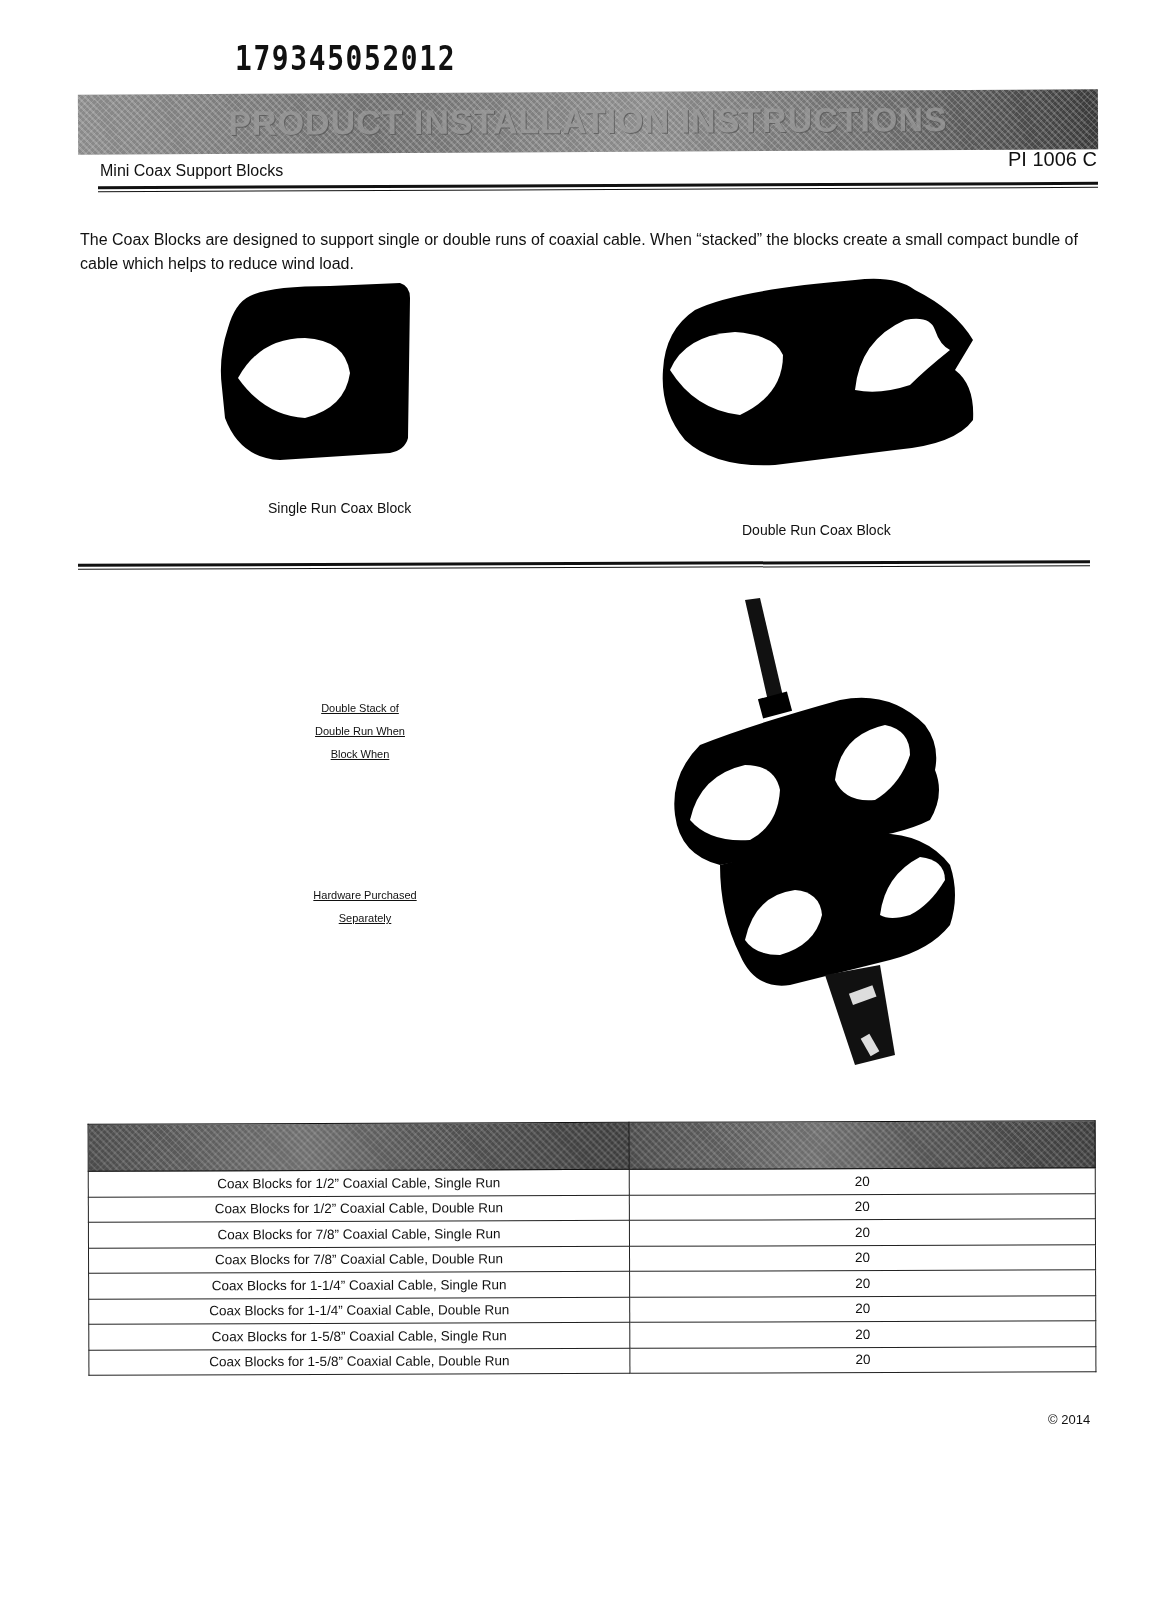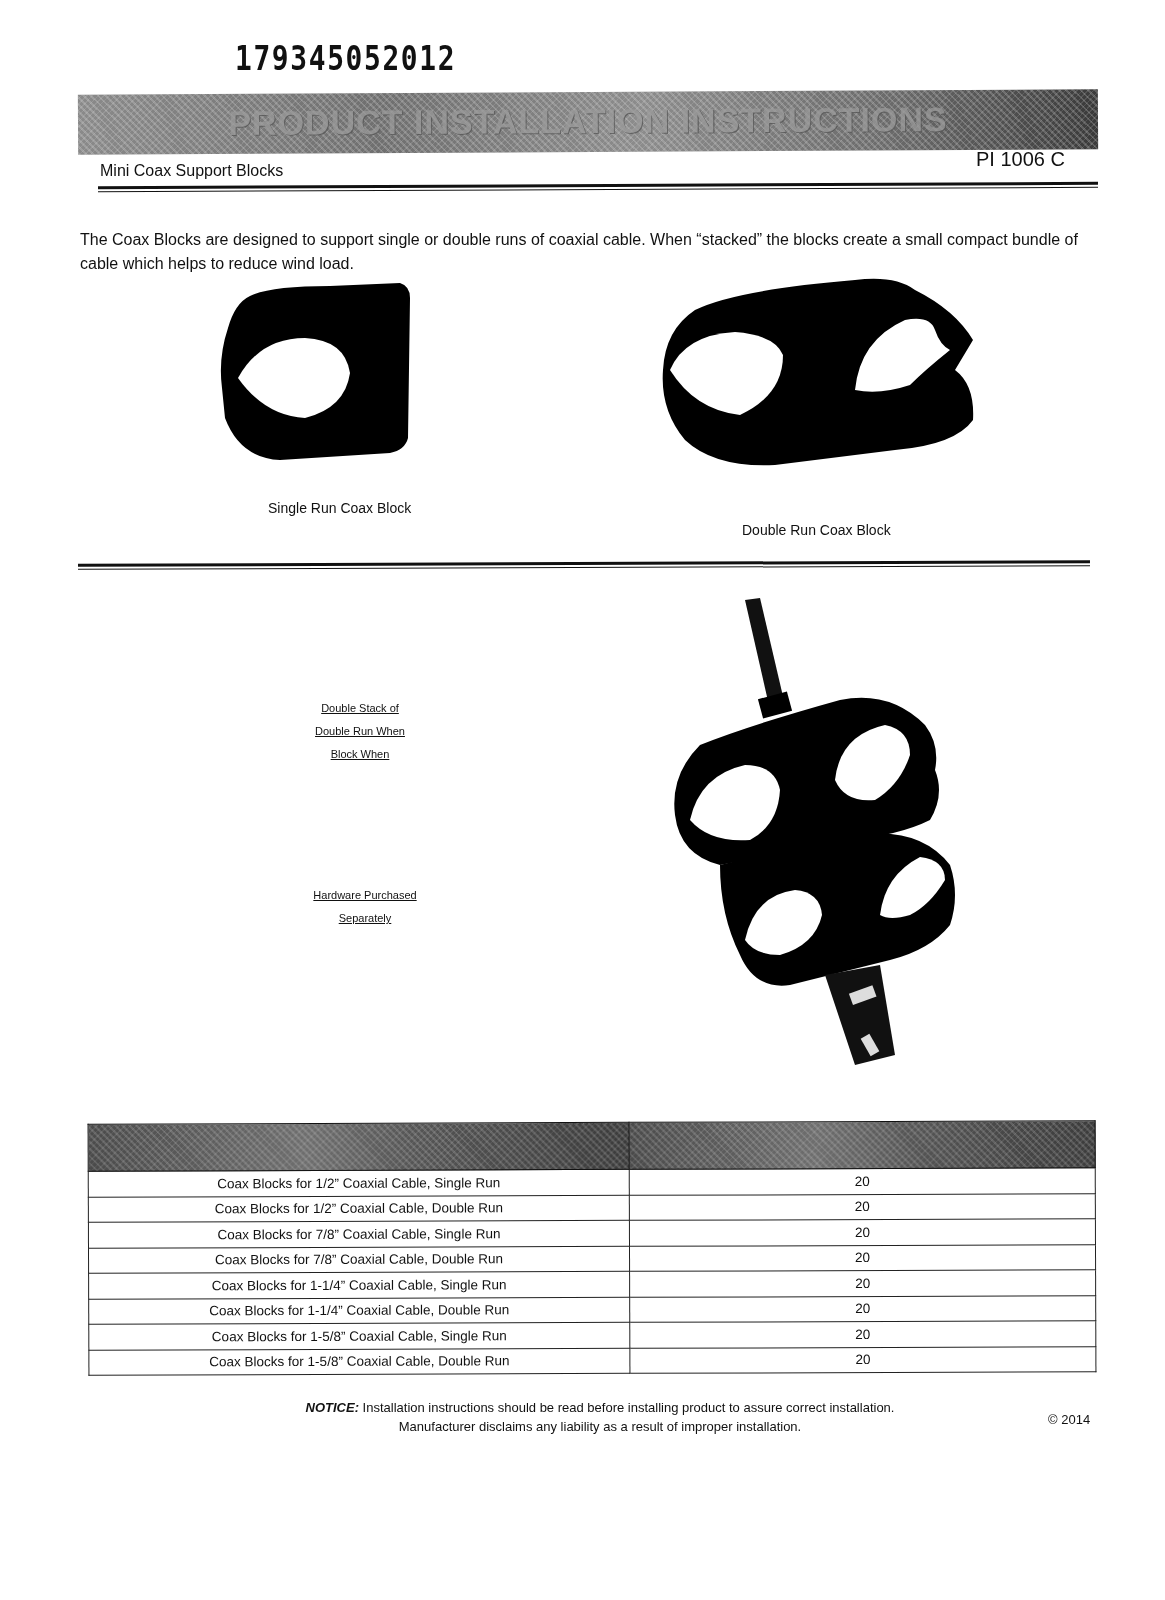--- a/index.html
+++ b/index.html
@@ -12,21 +12,21 @@
   .banner { left:78px; top:92px; width:1020px; height:60px;
          background:
            repeating-linear-gradient(45deg, rgba(255,255,255,0.18) 0 2px, rgba(0,0,0,0.0) 2px 5px),
            repeating-linear-gradient(-45deg, rgba(255,255,255,0.12) 0 1px, rgba(0,0,0,0) 1px 4px),
            linear-gradient(90deg,#8a8a8a,#6f6f6f 30%,#8c8c8c 55%,#6a6a6a 80%,#3a3a3a);
          transform:rotate(-0.3deg); }
   .banner-title { position:absolute; left:0; right:0; top:10px; text-align:center;
          font-size:34px; font-weight:bold; letter-spacing:1px; color:#9a9a9a;
          text-shadow:1px 1px 0 #555; opacity:.75; }
   .subtitle { left:100px; top:162px; font-size:16px; }
-  .doc-code { left:976px; top:148px; font-size:20px; }
+  .doc-code { left:1008px; top:148px; font-size:20px; }
   .rule-double { height:0; border-top:3px solid #111; border-bottom:1px solid #111; padding-top:2px; }
   .rule1 { left:98px; top:184px; width:1000px; transform:rotate(-0.25deg); }
   .intro { left:80px; top:204px; width:1020px; font-size:16px; line-height:24px;margin-top:24px; }
   .figure { position:absolute; }
   .caption { font-size:14px;margin-left:40px; }
   .rule2 { left:78px; top:562px; width:1012px; transform:rotate(-0.2deg); }
   .note { font-size:11px; text-decoration:underline; text-align:center; line-height:23px; }
   table.prod { position:absolute; left:88px; top:1122px; width:1008px; border-collapse:collapse;
          transform:rotate(-0.2deg); font-size:13.5px; }
   table.prod th { height:44px; background:
@@ -141,16 +141,14 @@
         <td>20</td>
       </tr>
     <tr>
         <td class="desc">Coax Blocks for 1-5/8” Coaxial Cable, Double Run</td>
         <td>20</td>
       </tr>
   </tbody>
 </table>
 
 <div class="abs notice">
-  <div><b>NOTICE:</b><span> Installation instructions should be read before installing product to assure correct installation.</span></div>
-  <div>Manufacturer disclaims any liability as a result of improper installation.</div>
 </div>
 <div class="abs copyright">© 2014</div>
 
 </body></html>

